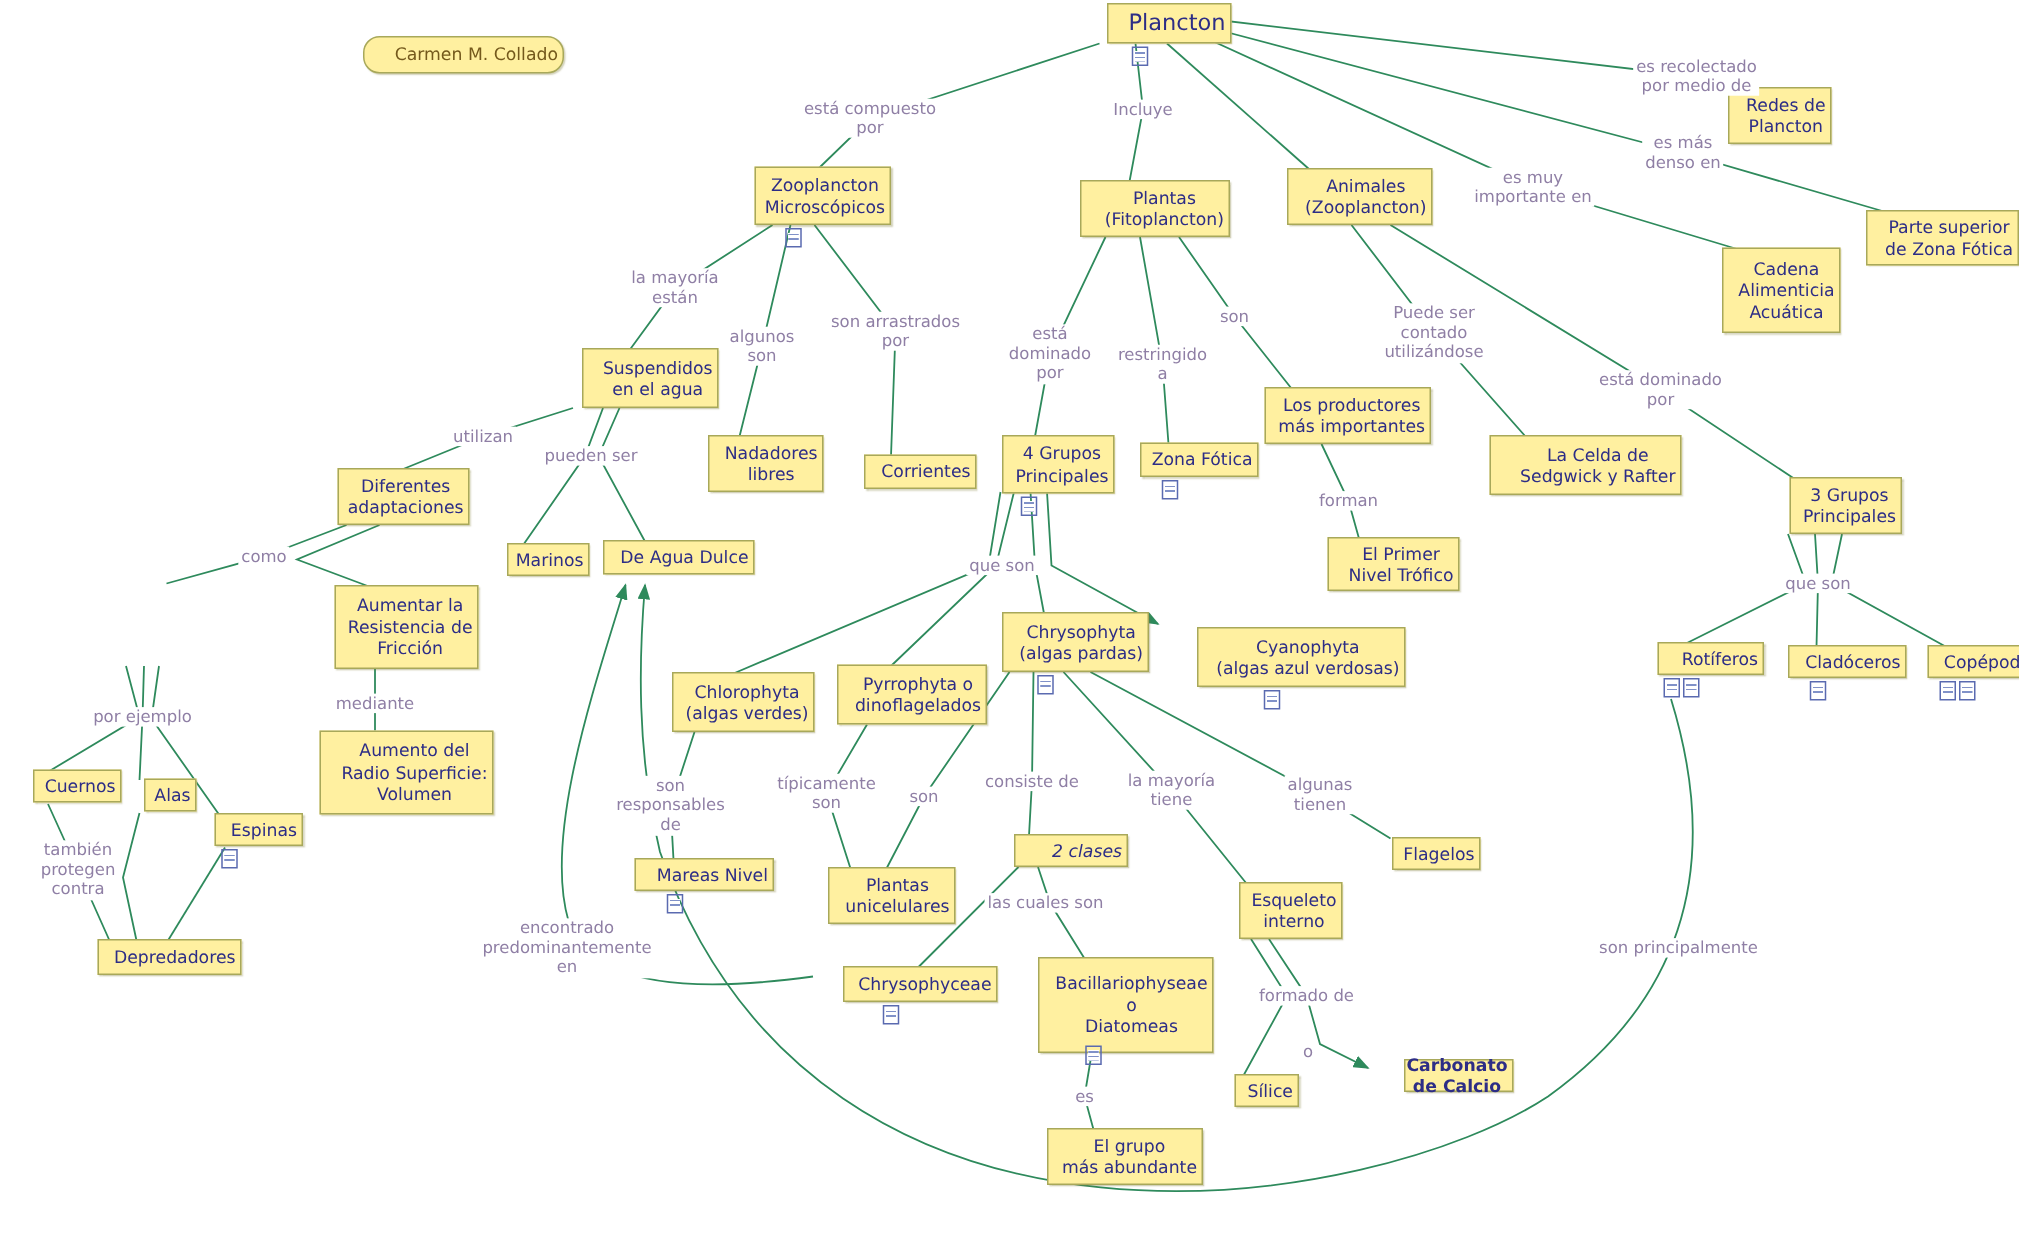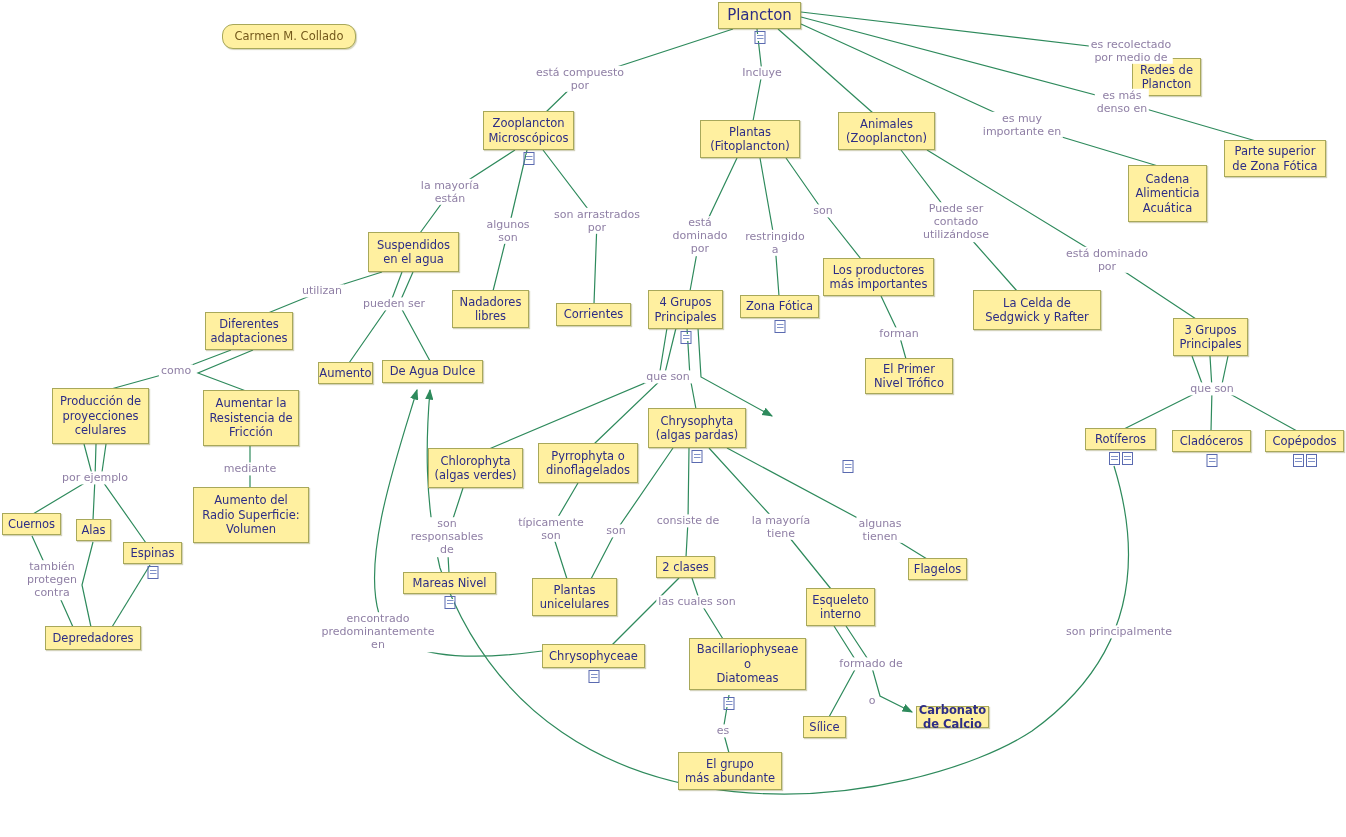--- a/index.html
+++ b/index.html
@@ -3,26 +3,27 @@
 <meta charset="utf-8">
 <style>
   html,body{margin:0;padding:0;background:#ffffff;}
   body{font-family:"DejaVu Sans","Liberation Sans",sans-serif;}
   #canvas{position:relative;width:1346px;height:837px;background:#fff;overflow:hidden;}
   svg.wires{position:absolute;left:0;top:0;}
   path.wire{fill:none;stroke:var(--line,#2E8A5C);stroke-width:1.2px;}
   #arrowhead path{fill:var(--line,#2E8A5C);}
   .node{
     position:absolute;box-sizing:border-box;
-    display:flex;align-items:center;justify-content:center;text-align:center;
+    display:flex;align-items:center;justify-content:flex-end;text-align:center;
     background:var(--node-fill,#FFF0A0);
     border:1px solid var(--node-border,#A8A85A);
     color:var(--node-text,#2D2D86);
     font-size:11.5px;line-height:1.25;white-space:pre-line;padding:1px 3px;
     box-shadow:1px 1px 1px rgba(130,125,60,.35);
+    margin-left:20px;
   }
   .node.big{font-size:15px;}
   .node.rounded{border-radius:11px;color:var(--author-text,#74591C);}
   .link-label{
     position:absolute;transform:translate(-50%,-50%);
     color:var(--link-text,#8F7FA5);
     font-size:11px;line-height:1.2;text-align:center;white-space:pre-line;
     background:#fff;padding:0 2px;
   }
   .icon-row{position:absolute;transform:translateX(-50%);display:flex;gap:2px;}
@@ -127,39 +128,38 @@
       <span class="res-icon"></span>
     </div>
     <div class="node" style="left: 823px; top: 258px; width: 111px; height: 38px;"><span>Los productores
 más importantes</span></div>
     <div class="node" style="left: 973px; top: 290px; width: 128px; height: 40px;"><span>La Celda de
 Sedgwick y Rafter</span></div>
     <div class="node" style="left: 1173px; top: 318px; width: 75px; height: 38px;"><span>3 Grupos
 Principales</span></div>
     <div class="node" style="left: 205px; top: 312px; width: 88px; height: 38px;"><span>Diferentes
 adaptaciones</span></div>
-    <div class="node" style="left: 318px; top: 362px; width: 55px; height: 22px;"><span>Aumento</span></div>
+    <div class="node" style="left: 318px; top: 362px; width: 55px; height: 22px;"><span>Marinos</span></div>
     <div class="node" style="left: 382px; top: 360px; width: 101px; height: 23px;"><span>De Agua Dulce</span></div>
     <div class="node" style="left: 865px; top: 358px; width: 88px; height: 36px;"><span>El Primer
 Nivel Trófico</span></div>
-    <div class="node" style="left: 52px; top: 388px; width: 97px; height: 56px;"><span>Producción de
-proyecciones
-celulares</span></div>
     <div class="node" style="left: 203px; top: 390px; width: 96px; height: 56px;"><span>Aumentar la
 Resistencia de
 Fricción</span></div>
     <div class="node" style="left: 428px; top: 448px; width: 95px; height: 40px;"><span>Chlorophyta
 (algas verdes)</span></div>
     <div class="node" style="left: 538px; top: 443px; width: 100px; height: 40px;"><span>Pyrrophyta o
 dinoflagelados</span></div>
     <div class="node" style="left: 648px; top: 408px; width: 98px; height: 40px;"><span>Chrysophyta
 (algas pardas)</span></div>
     <div class="icon-row" style="left: 697px; top: 450px;">
       <span class="res-icon"></span>
     </div>
+    <div class="node" style="left: 778px; top: 418px; width: 139px; height: 40px;"><span>Cyanophyta
+(algas azul verdosas)</span></div>
     <div class="icon-row" style="left: 847.5px; top: 460px;">
       <span class="res-icon"></span>
     </div>
     <div class="node" style="left: 1085px; top: 428px; width: 71px; height: 22px;"><span>Rotíferos</span></div>
     <div class="icon-row" style="left: 1120.5px; top: 452px;">
       <span class="res-icon"></span>
       <span class="res-icon"></span>
     </div>
     <div class="node" style="left: 1172px; top: 430px; width: 79px; height: 22px;"><span>Cladóceros</span></div>
     <div class="icon-row" style="left: 1211.5px; top: 454px;">
@@ -178,30 +178,30 @@
     <div class="node" style="left: 123px; top: 542px; width: 59px; height: 22px;"><span>Espinas</span></div>
     <div class="icon-row" style="left: 152.5px; top: 566px;">
       <span class="res-icon"></span>
     </div>
     <div class="node" style="left: 403px; top: 572px; width: 93px; height: 22px;"><span>Mareas Nivel</span></div>
     <div class="icon-row" style="left: 449.5px; top: 596px;">
       <span class="res-icon"></span>
     </div>
     <div class="node" style="left: 532px; top: 578px; width: 85px; height: 38px;"><span>Plantas
 unicelulares</span></div>
-    <div class="node" style="left: 656px; top: 556px; width: 59px; height: 22px;"><span>2 clases</span></div>
+    <div class="node" style="left: 656px; top: 556px; width: 76px; height: 22px; font-style: italic;"><span>2 clases</span></div>
     <div class="node" style="left: 806px; top: 588px; width: 69px; height: 38px;"><span>Esqueleto
 interno</span></div>
     <div class="node" style="left: 908px; top: 558px; width: 59px; height: 22px;"><span>Flagelos</span></div>
     <div class="node" style="left: 45px; top: 626px; width: 96px; height: 24px;"><span>Depredadores</span></div>
     <div class="node" style="left: 542px; top: 644px; width: 103px; height: 24px;"><span>Chrysophyceae</span></div>
     <div class="icon-row" style="left: 593.5px; top: 670px;">
       <span class="res-icon"></span>
     </div>
-    <div class="node" style="left: 689px; top: 638px; width: 117px; height: 52px;"><span>Bacillariophyseae
+    <div class="node" style="left: 672px; top: 638px; width: 117px; height: 64px;"><span>Bacillariophyseae
 o
 Diatomeas</span></div>
     <div class="icon-row" style="left: 728.5px; top: 697px;">
       <span class="res-icon"></span>
     </div>
     <div class="node" style="left: 803px; top: 716px; width: 43px; height: 22px;"><span>Sílice</span></div>
     <div class="node" style="left: 916px; top: 706px; width: 73px; height: 22px; font-weight: bold;"><span>Carbonato
 de Calcio</span></div>
     <div class="node" style="left: 678px; top: 752px; width: 104px; height: 38px;"><span>El grupo
 más abundante</span></div>

